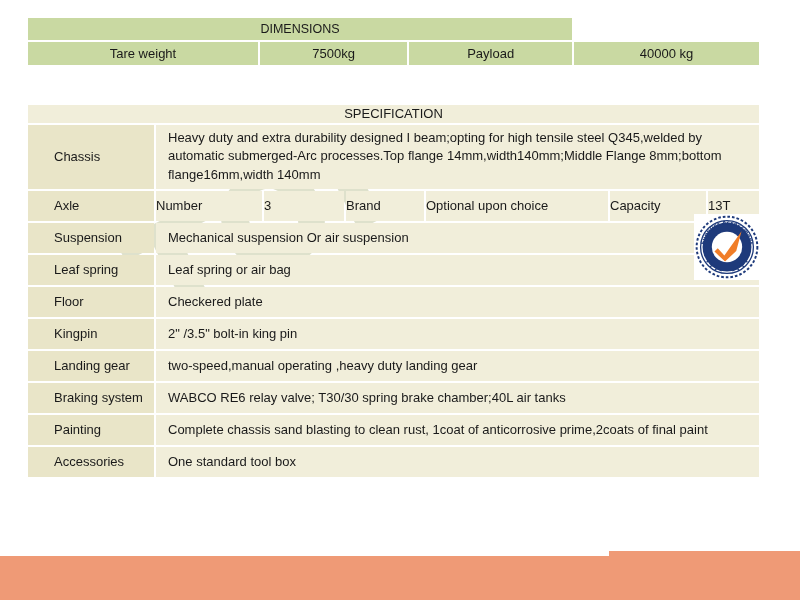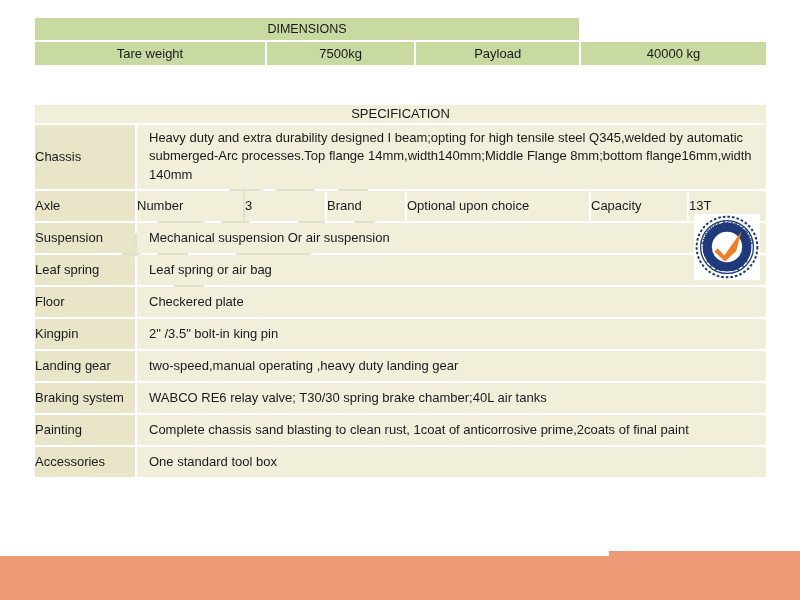--- a/index.html
+++ b/index.html
@@ -39,21 +39,21 @@
     opacity: 0.85;
     transform: rotate(-27deg);
     transform-origin: left top;
     white-space: nowrap;
     -webkit-text-stroke: 2px #d9dcc4;
   }
 
   
   .tbl {
     position: absolute;
-    left: 33px;
+    left: 26px;
     width: 735px;
     border-collapse: separate;
     border-spacing: 2px 2px;
     z-index: 10;
   }
   .tbl td {
     padding: 0;
     text-align: center;
     vertical-align: middle;
     font-size: 13px;
@@ -79,21 +79,21 @@
     background: #f1eeda;
     height: 30px;
   }
   #specification-table td.title {
     height: 15px;
     text-align: center;
   }
   #specification-table td.lbl {
     background: #e9e5c8;
     text-align: left;
-    padding-left: 0;
+    padding-left: 26px;
     width: 100px;
   }
   #specification-table td.val {
     text-align: left;
     padding-left: 12px;
     padding-right: 9px;
   }
   #specification-table td.ctr { text-align: left; }
   #specification-table tr.chassis-row td { height: 45px; }
   #specification-table tr.chassis-row td.val {

